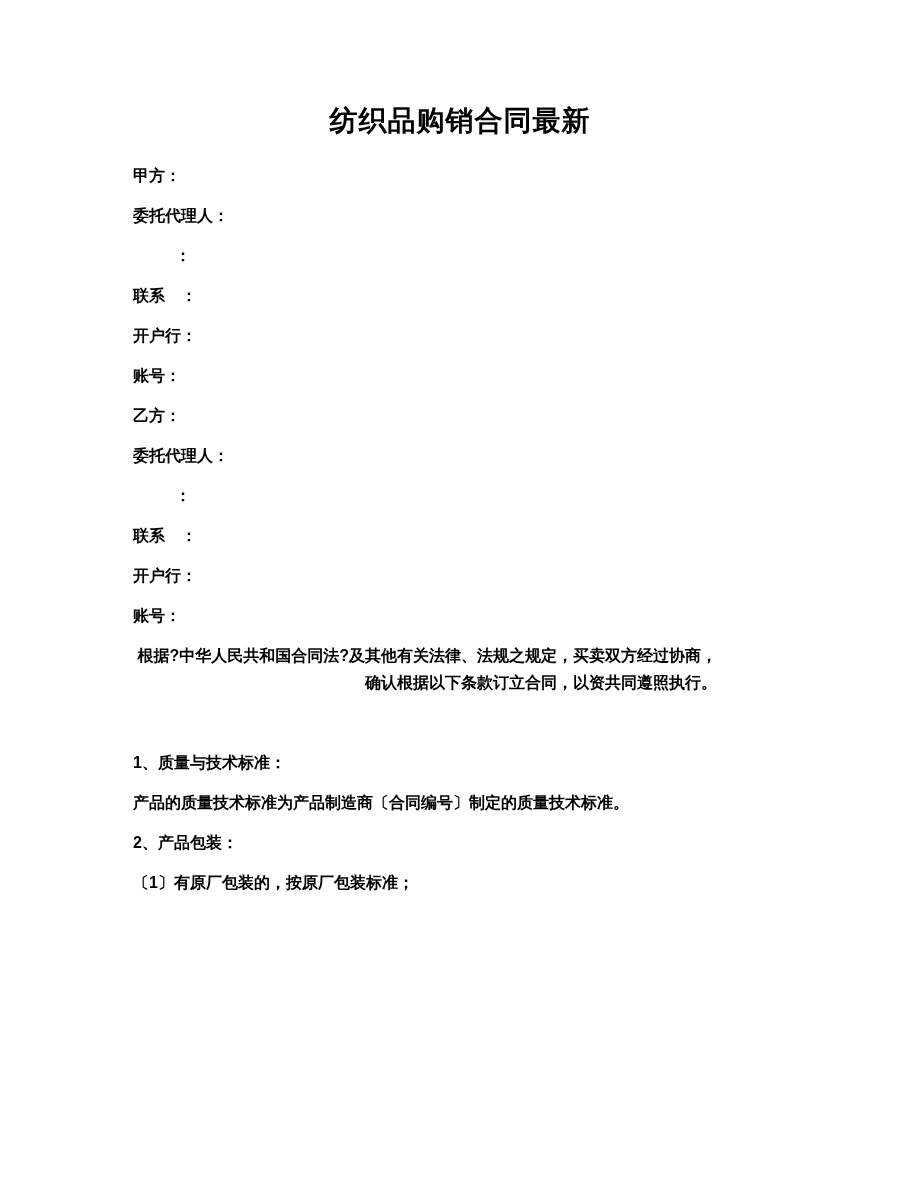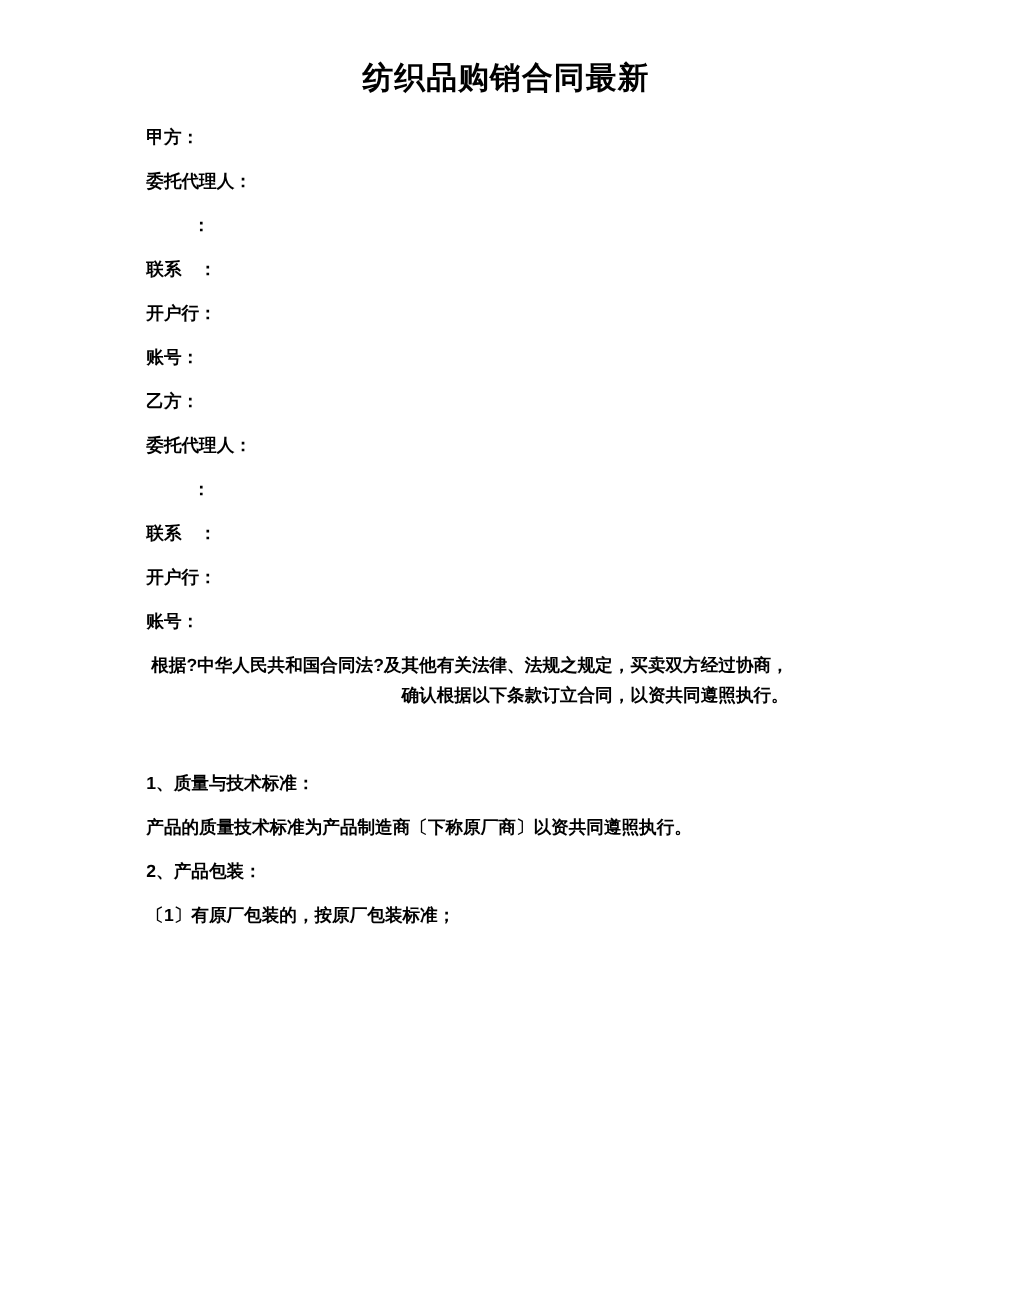--- a/index.html
+++ b/index.html
@@ -11,21 +11,21 @@
     width: 920px;
     height: 1192px;
     overflow: hidden;
     font-family: "Liberation Sans", "DejaVu Sans", sans-serif;
     color: #000000;
   }
   .page {
     box-sizing: border-box;
     width: 920px;
     height: 1192px;
-    padding: 56px 133px 40px 133px;
+    padding: 106px 133px 40px 133px;
     background: #ffffff;
   }
   .doc-title {
     margin: 0 0 26px 0;
     font-size: 28px;
     line-height: 30px;
     font-weight: 700;
     text-align: center;
     letter-spacing: 1px;
   }
@@ -67,18 +67,18 @@
   <p class="line">开户行：</p>
   <p class="line">账号：</p>
 
   <p class="line preamble">根据?中华人民共和国合同法?及其他有关法律、法规之规定，买卖双方经过协商，确认根据以下条款订立合同，以资共同遵照执行。</p>
 
 
   <div class="table-placeholder"></div>
 
 
   <p class="line">1、质量与技术标准：</p>
-  <p class="line">产品的质量技术标准为产品制造商〔下称原厂商〕以资共同遵照执行。</p>
+  <p class="line">产品的质量技术标准为产品制造商〔合同编号〕制定的质量技术标准。</p>
 
   <p class="line">2、产品包装：</p>
   <p class="line">〔1〕有原厂包装的，按原厂包装标准；</p>
 
 </div>
 
 </body></html>

